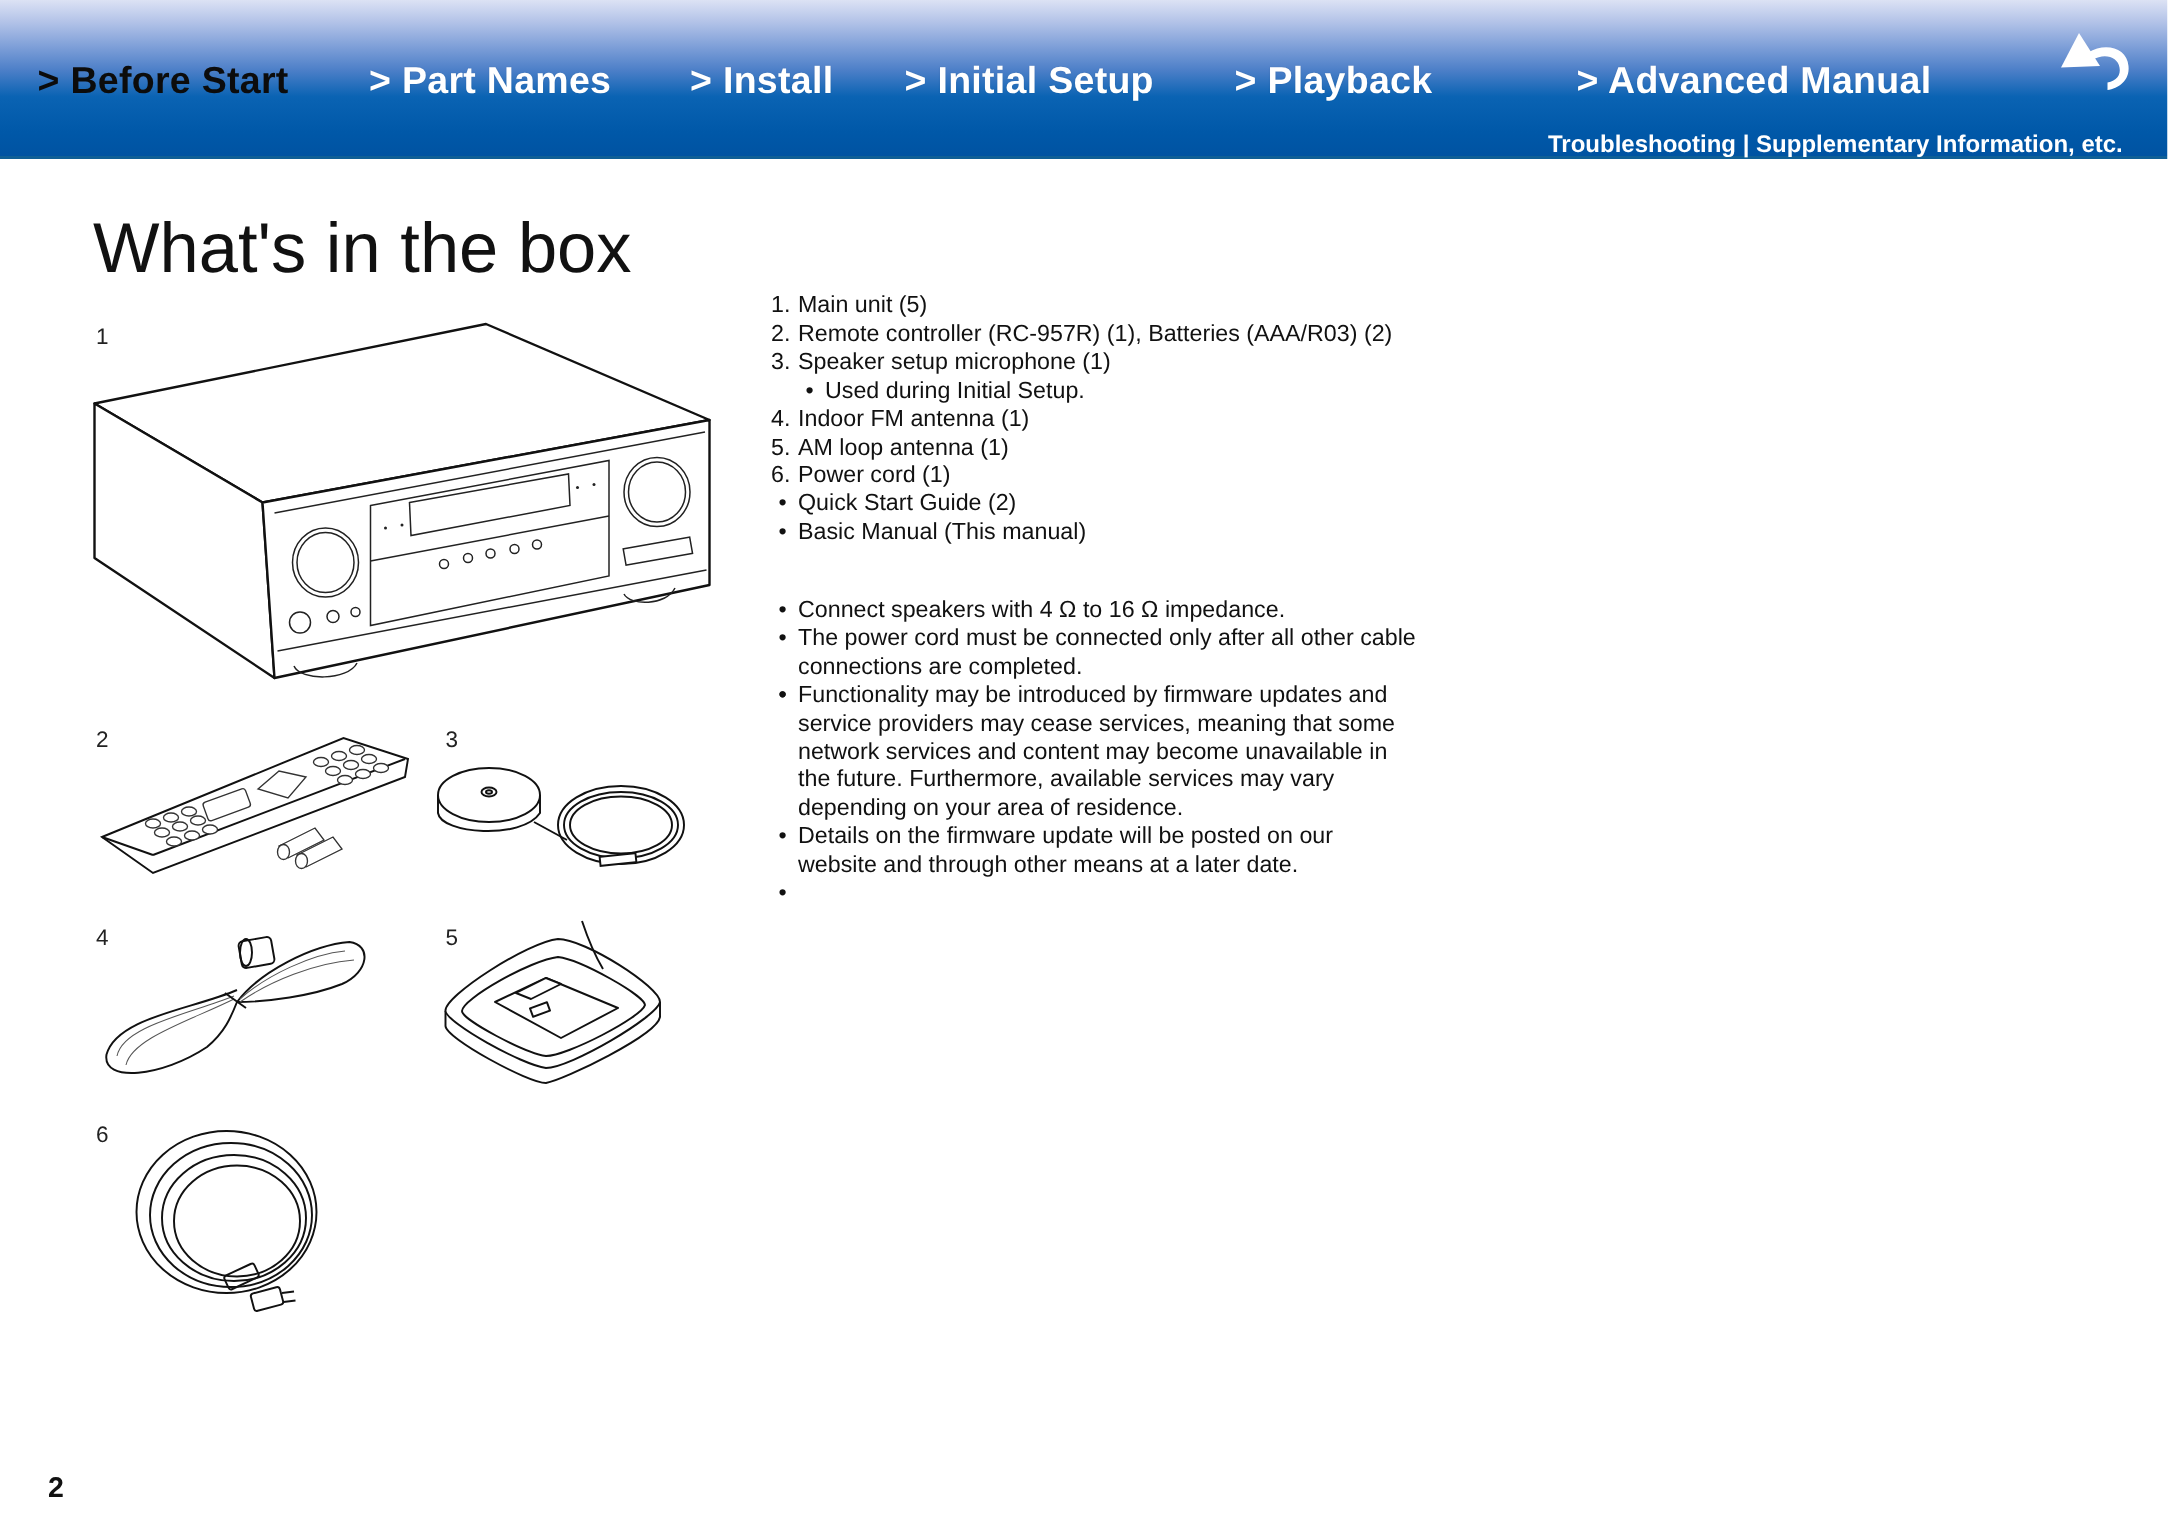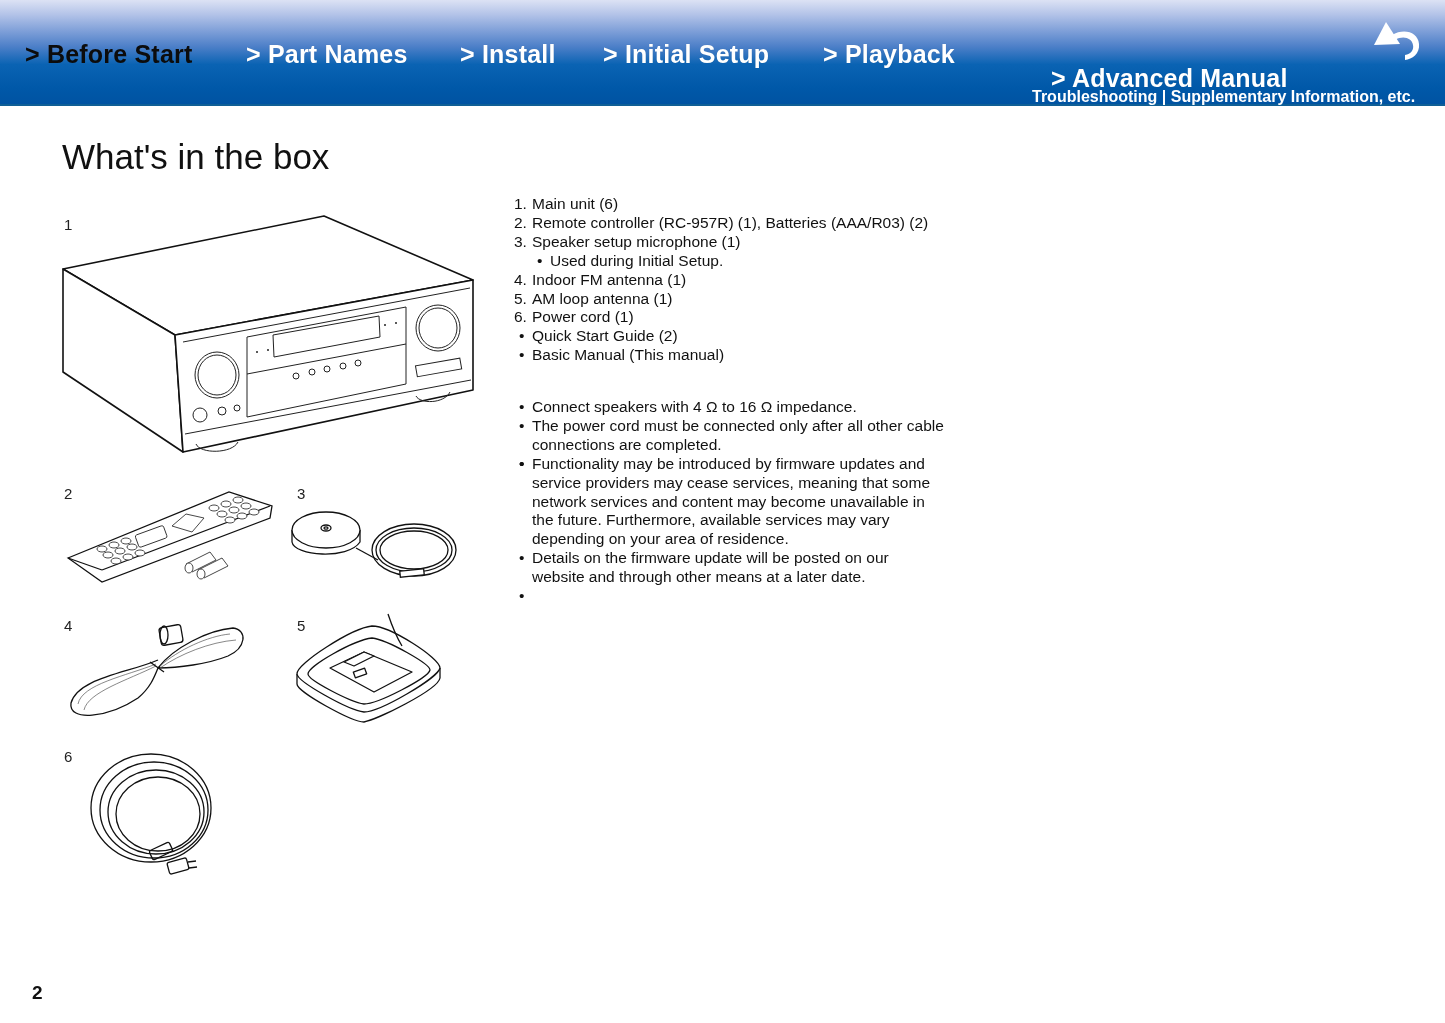--- a/index.html
+++ b/index.html
@@ -18,21 +18,21 @@
   }
   .nav-link.active { color: #0c0c0c; text-shadow: none; }
   .sub-nav {
     position: absolute; top: 88px; left: 1032px; font-size: 16px; font-weight: bold;
     color: #ffffff; white-space: nowrap;
   }
   .sub-nav span { cursor: pointer; }
   .back-btn { position: absolute; left: 1372px; top: 18px; width: 52px; height: 46px; cursor: pointer; }
 
   .page-title {
-    position: absolute; left: 62px; top: 137px; font-size: 35px; font-weight: normal; color: #111;
+    position: absolute; left: 62px; top: 137px; font-size: 47px; font-weight: normal; color: #111;
   }
 
   .fig-label { position: absolute; font-size: 15px; color: #222; }
   .fig { position: absolute; }
 
   .list-col { position: absolute; left: 514px; top: 195px; width: 430px; font-size: 15.5px; line-height: 18.9px; color: #111; }
   .li { position: relative; padding-left: 18px; }
   .li .mk { position: absolute; left: 0; top: 0; }
   .li.bullet .mk { left: 5px; }
   .li.sub { padding-left: 36px; }
@@ -43,21 +43,21 @@
 </style>
 </head>
 <body>
 
 <div class="header">
   <div class="nav-link active" style="left:25px;">&gt; Before Start</div>
   <div class="nav-link" style="left:246px;">&gt; Part Names</div>
   <div class="nav-link" style="left:460px;">&gt; Install</div>
   <div class="nav-link" style="left:603px;">&gt; Initial Setup</div>
   <div class="nav-link" style="left:823px;">&gt; Playback</div>
-  <div class="nav-link" style="left:1051px;margin-top:24px;">&gt; Advanced Manual</div>
+  <div class="nav-link" style="left:1051px;">&gt; Advanced Manual</div>
 
   <div class="sub-nav">
     <span>Troubleshooting</span><span style="white-space:pre;"> | </span><span>Supplementary Information, etc.</span>
   </div>
 
   <div class="back-btn">
     <svg width="52" height="46" viewBox="0 0 52 46">
       <path d="M20 17 C32 10, 46 14, 47 26 C48 36, 40 41, 33 42 L33 37 C39 36, 42 32, 41 27 C40 20, 31 17, 23 22 Z" fill="#ffffff"></path>
       <polygon points="14,4 2,27 28,26" fill="#ffffff"></polygon>
     </svg>
@@ -202,21 +202,21 @@
     <ellipse cx="68" cy="60" rx="48" ry="42"></ellipse>
     <ellipse cx="70" cy="62" rx="42" ry="37"></ellipse>
     <rect x="62" y="94" width="22" height="10" rx="2" transform="rotate(-25 73 99)"></rect>
     <rect x="80" y="108" width="20" height="12" rx="2" transform="rotate(-15 90 114)"></rect>
     <line x1="100" y1="110" x2="108" y2="109"></line>
       <line x1="101" y1="116" x2="109" y2="115"></line>
   </g>
 </svg>
 
 <div class="list-col">
-  <div class="li"><span class="mk">1.</span><span>Main unit (6)</span></div>
+  <div class="li"><span class="mk">1.</span><span>Main unit (5)</span></div>
   <div class="li"><span class="mk">2.</span><span>Remote controller (RC-957R) (1), Batteries (AAA/R03) (2)</span></div>
   <div class="li"><span class="mk">3.</span><span>Speaker setup microphone (1)</span></div>
   <div class="li sub"><span class="mk">•</span><span>Used during Initial Setup.</span></div>
   <div class="li"><span class="mk">4.</span><span>Indoor FM antenna (1)</span></div>
   <div class="li"><span class="mk">5.</span><span>AM loop antenna (1)</span></div>
   <div class="li"><span class="mk">6.</span><span>Power cord (1)</span></div>
   <div class="li bullet"><span class="mk">•</span><span>Quick Start Guide (2)</span></div>
   <div class="li bullet"><span class="mk">•</span><span>Basic Manual (This manual)</span></div>
 </div>
 

